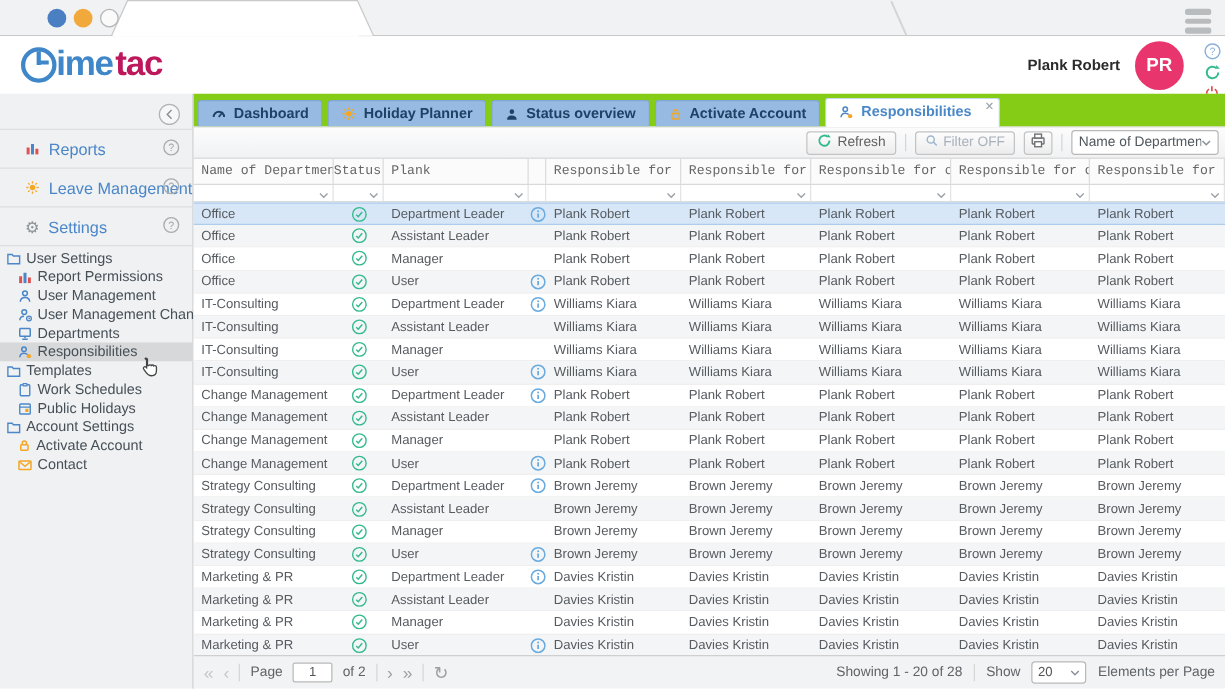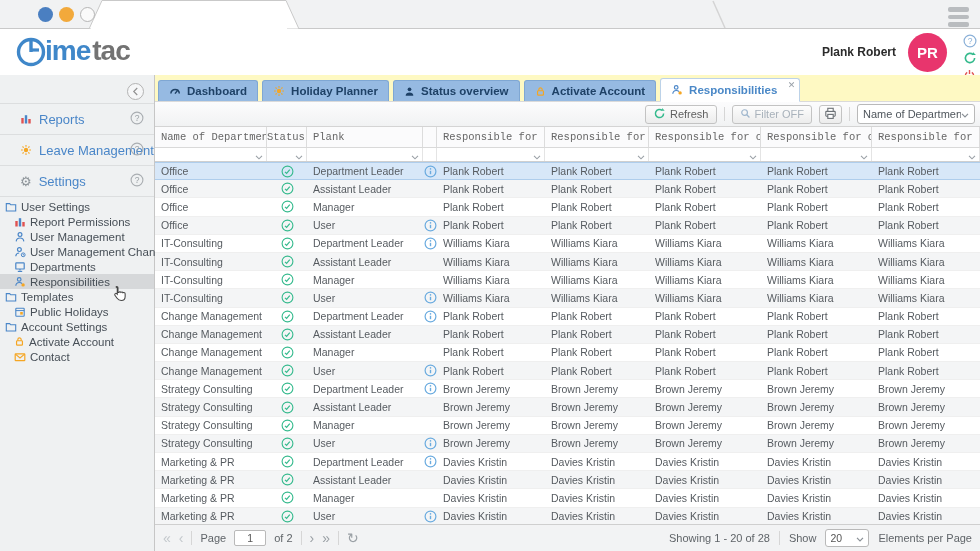--- a/index.html
+++ b/index.html
@@ -13,21 +13,21 @@
   .dot.b{left:38px;background:#4a7fc1;}
   .dot.o{left:59px;background:#f2a93b;}
   .dot.w{left:80px;background:#fafafa;border:1.5px solid #b5b5b5;}
   .hamburger{position:absolute;left:948px;top:4px;width:22px;cursor:pointer;}
   .hamburger i{display:block;width:21px;height:4.5px;border-radius:2px;background:#b9bcbf;margin:3px 0;}
   
   .appbar{position:absolute;top:29px;left:0;width:980px;height:46px;background:#fff;}
   .logo{position:absolute;left:14px;top:5px;display:flex;align-items:center;}
   .logo .word{font-size:28px;font-weight:bold;letter-spacing:-1px;line-height:34px;}
   .lg-time{color:#3f87c9;margin-left:-3px;}
-  .lg-tac{color:#737373;margin-left:2px;}
+  .lg-tac{color:#be185d;margin-left:2px;}
   .username{position:absolute;right:84px;top:16px;font-size:12px;font-weight:bold;color:#2b2b2b;}
   .avatar{position:absolute;left:908px;top:4px;width:39px;height:39px;border-radius:50%;
           background:#e8356d;color:#fff;font-size:15px;font-weight:bold;display:flex;
           align-items:center;justify-content:center;cursor:pointer;}
   .hdr-icons{position:absolute;right:3px;top:5px;display:flex;flex-direction:column;gap:3px;}
   .hdr-icons span{width:14px;height:14px;cursor:pointer;}
   
   .sidebar{position:absolute;top:75px;left:0;width:155px;height:476px;background:#eff1f2;
            border-right:1px solid #c6c6c6;box-sizing:border-box;}
   .collapse-btn{position:absolute;top:8px;right:10px;width:17px;height:17px;border-radius:50%;
@@ -42,21 +42,21 @@
   .tree{position:absolute;top:124px;left:0;width:100%;}
   .tree-item{height:15px;display:flex;align-items:center;font-size:11.5px;color:#474f57;
              cursor:pointer;white-space:nowrap;}
   .tree-item.lvl0{padding-left:5px;}
   .tree-item.lvl1{padding-left:14px;}
   .tree-item .lbl{margin-left:4px;}
   .tree-item.selected{background:#d6d8da;}
   .cursor-hand{position:absolute;left:108px;top:208px;z-index:9;}
   
   .main{position:absolute;left:155px;top:75px;width:825px;height:476px;background:#fff;}
-  .tabbar{height:26px;background:#fef9c3;display:flex;align-items:flex-end;padding-left:3px;
+  .tabbar{height:26px;background:#84cc16;display:flex;align-items:flex-end;padding-left:3px;
           position:relative;z-index:2;}
   .tab{height:21px;box-sizing:border-box;margin-right:4px;border-radius:3px 3px 0 0;
        background:#96bae2;border:1px solid #7fa7d3;border-bottom:none;color:#1e4166;
        font-weight:bold;font-size:11.5px;display:flex;align-items:center;gap:6px;
        padding:0 10px;cursor:pointer;white-space:nowrap;}
   .tab.active{background:#fff;border:1px solid #bcd2e8;border-bottom:1px solid #fff;
               height:24px;color:#4a88c7;position:relative;padding-right:22px;margin-bottom:-1px;}
   .tab .close{position:absolute;top:1px;right:4px;font-size:9px;color:#98a0a8;font-weight:normal;}
   .toolbar{height:26px;background:linear-gradient(#fcfcfd,#f1f2f3);border-top:1px solid #dadada;
            border-bottom:1px solid #d4d4d4;box-sizing:border-box;display:flex;align-items:center;
@@ -272,20 +272,29 @@
         <span class="ic" style="display: inline-flex; align-items: center;">
           <svg viewBox="0 0 12 12" width="12" height="12">
             <path d="M1.3 10V2.6h3.4l1 1.2h5V10z" fill="none" stroke="#4a86c8" stroke-width="1.1"></path>
           </svg>
         </span>
         <span class="lbl">Templates</span>
       </div>
       <div class="tree-item lvl1">
         <span class="ic" style="display: inline-flex; align-items: center;">
           <svg viewBox="0 0 12 12" width="12" height="12">
+            <rect x="2.2" y="1.8" width="7.6" height="8.8" rx="0.8" fill="none" stroke="#4a86c8" stroke-width="1.1"></rect>
+            <rect x="4.4" y="0.9" width="3.2" height="1.8" rx="0.4" fill="#eff1f2" stroke="#4a86c8" stroke-width="1"></rect>
+          </svg>
+        </span>
+        <span class="lbl">Work Schedules</span>
+      </div>
+      <div class="tree-item lvl1">
+        <span class="ic" style="display: inline-flex; align-items: center;">
+          <svg viewBox="0 0 12 12" width="12" height="12">
             <rect x="1.8" y="2.2" width="8.4" height="8" rx="0.7" fill="none" stroke="#4a86c8" stroke-width="1.1"></rect>
             <line x1="1.8" y1="4.6" x2="10.2" y2="4.6" stroke="#4a86c8" stroke-width="1"></line>
             <rect x="6.2" y="6" width="2.6" height="2.6" fill="#f5a623"></rect>
           </svg>
         </span>
         <span class="lbl">Public Holidays</span>
       </div>
       <div class="tree-item lvl0">
         <span class="ic" style="display: inline-flex; align-items: center;">
           <svg viewBox="0 0 12 12" width="12" height="12">

